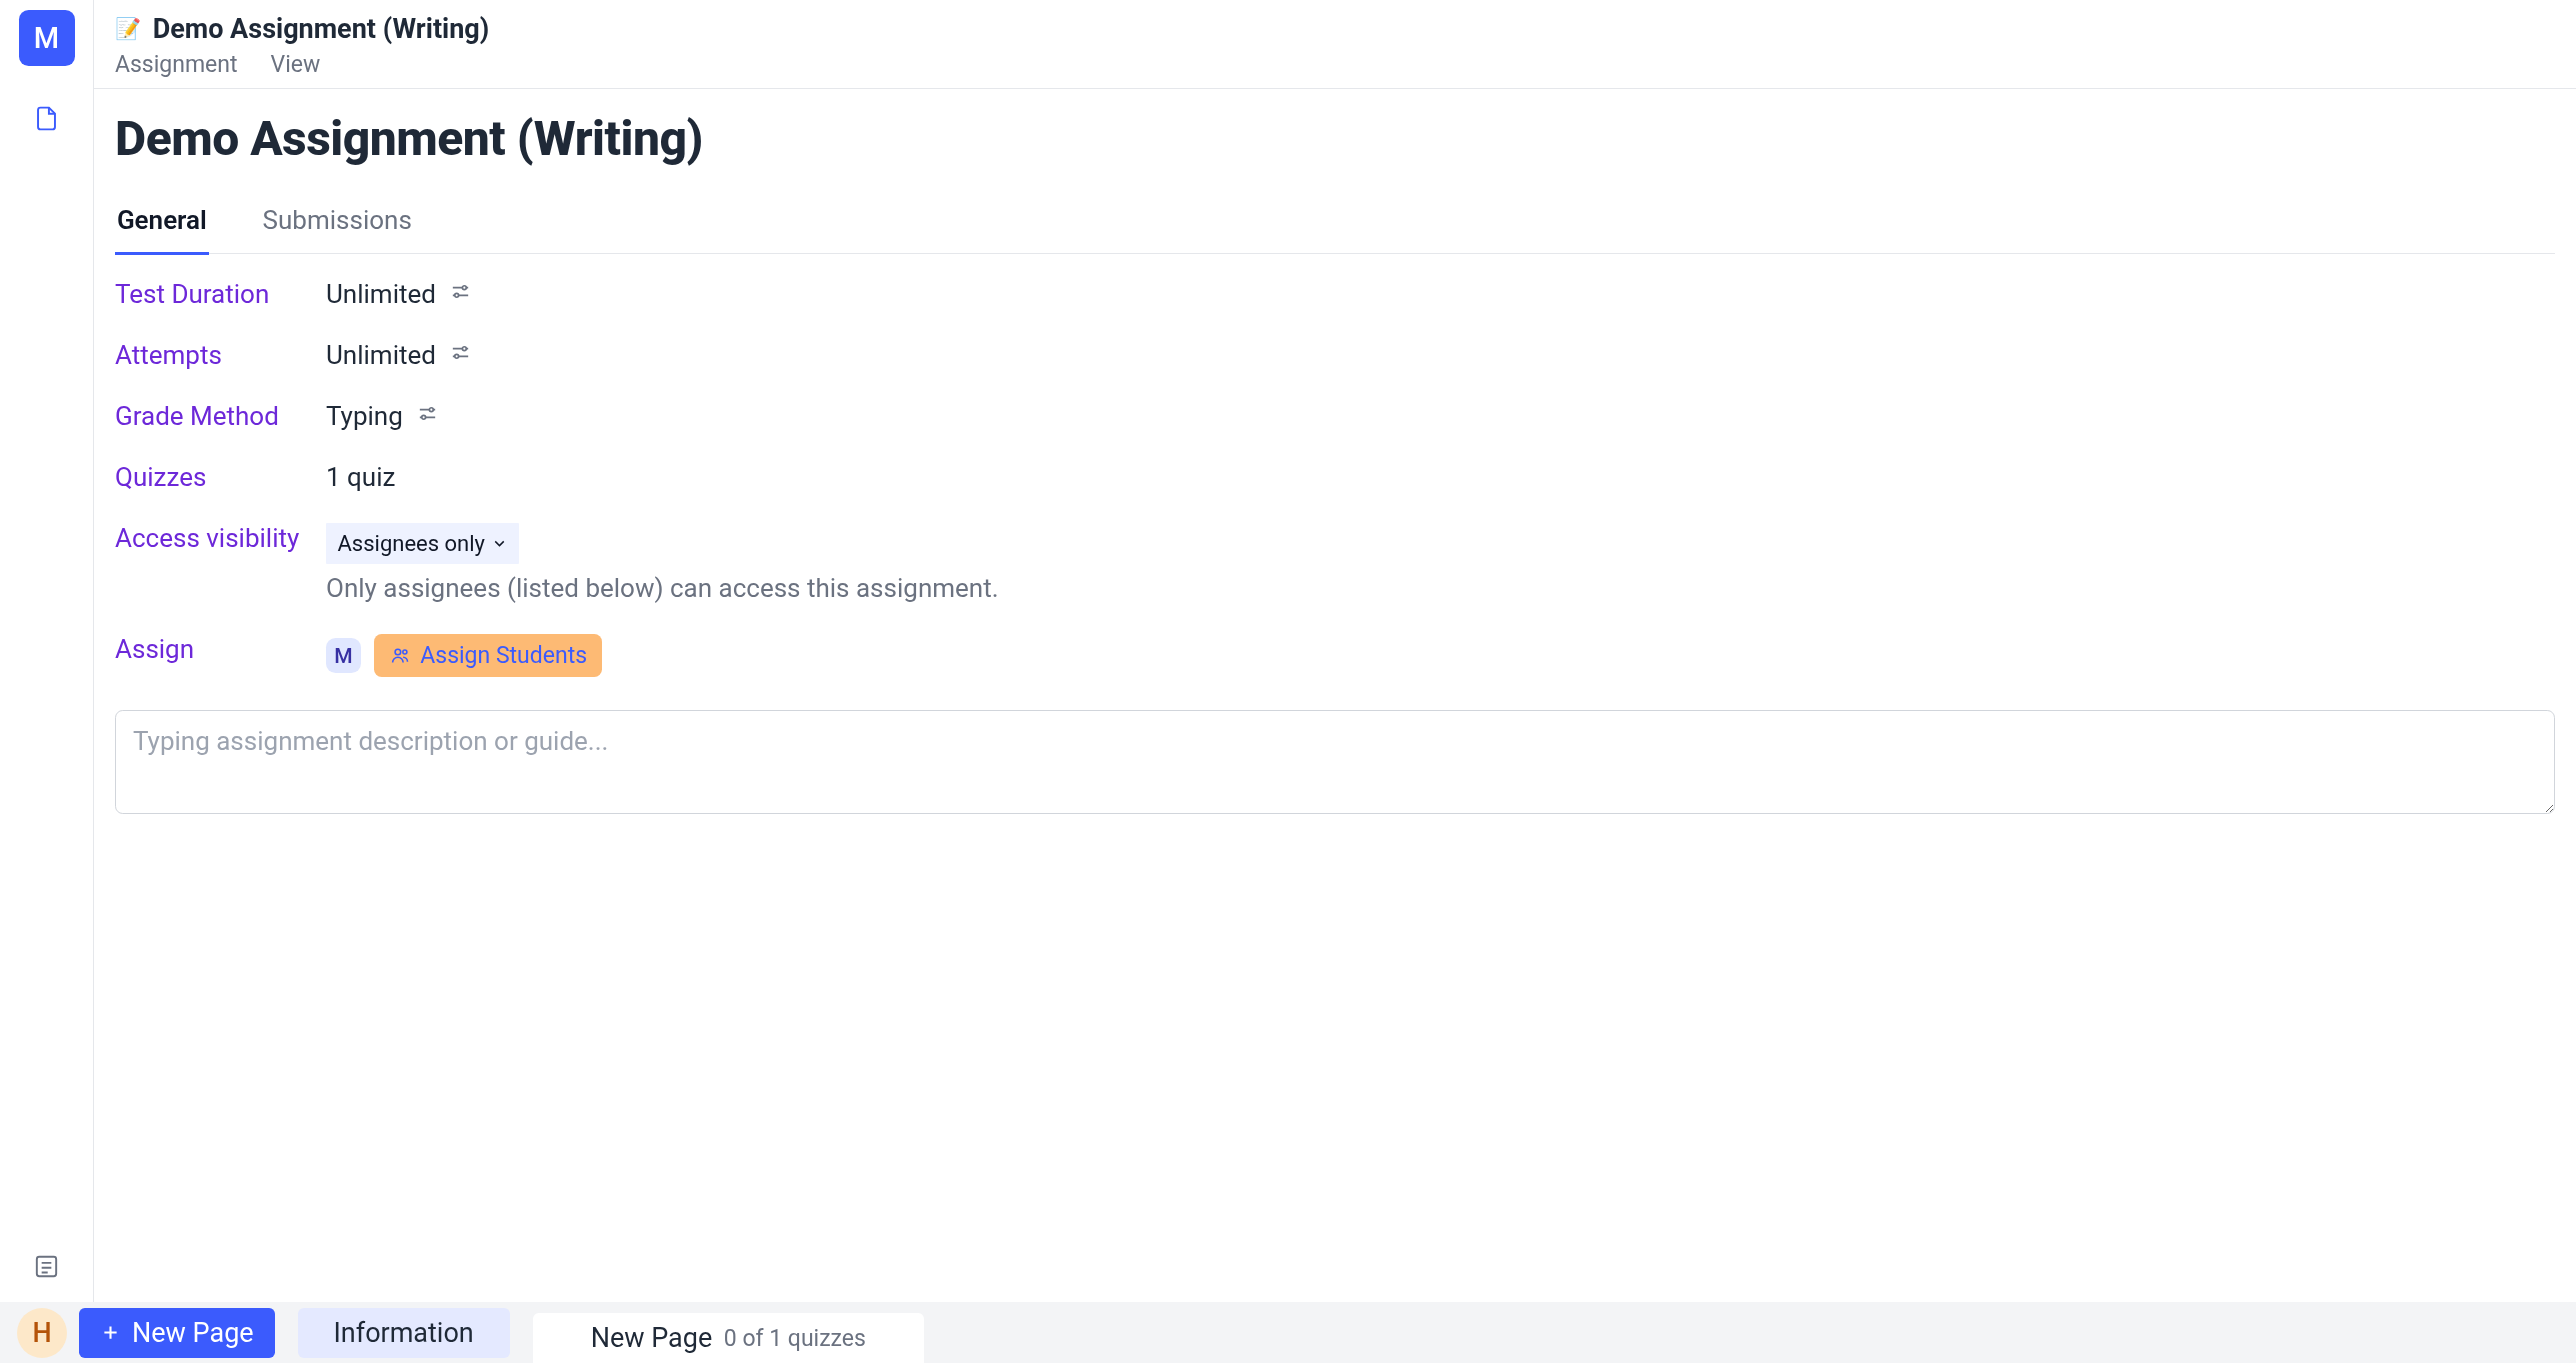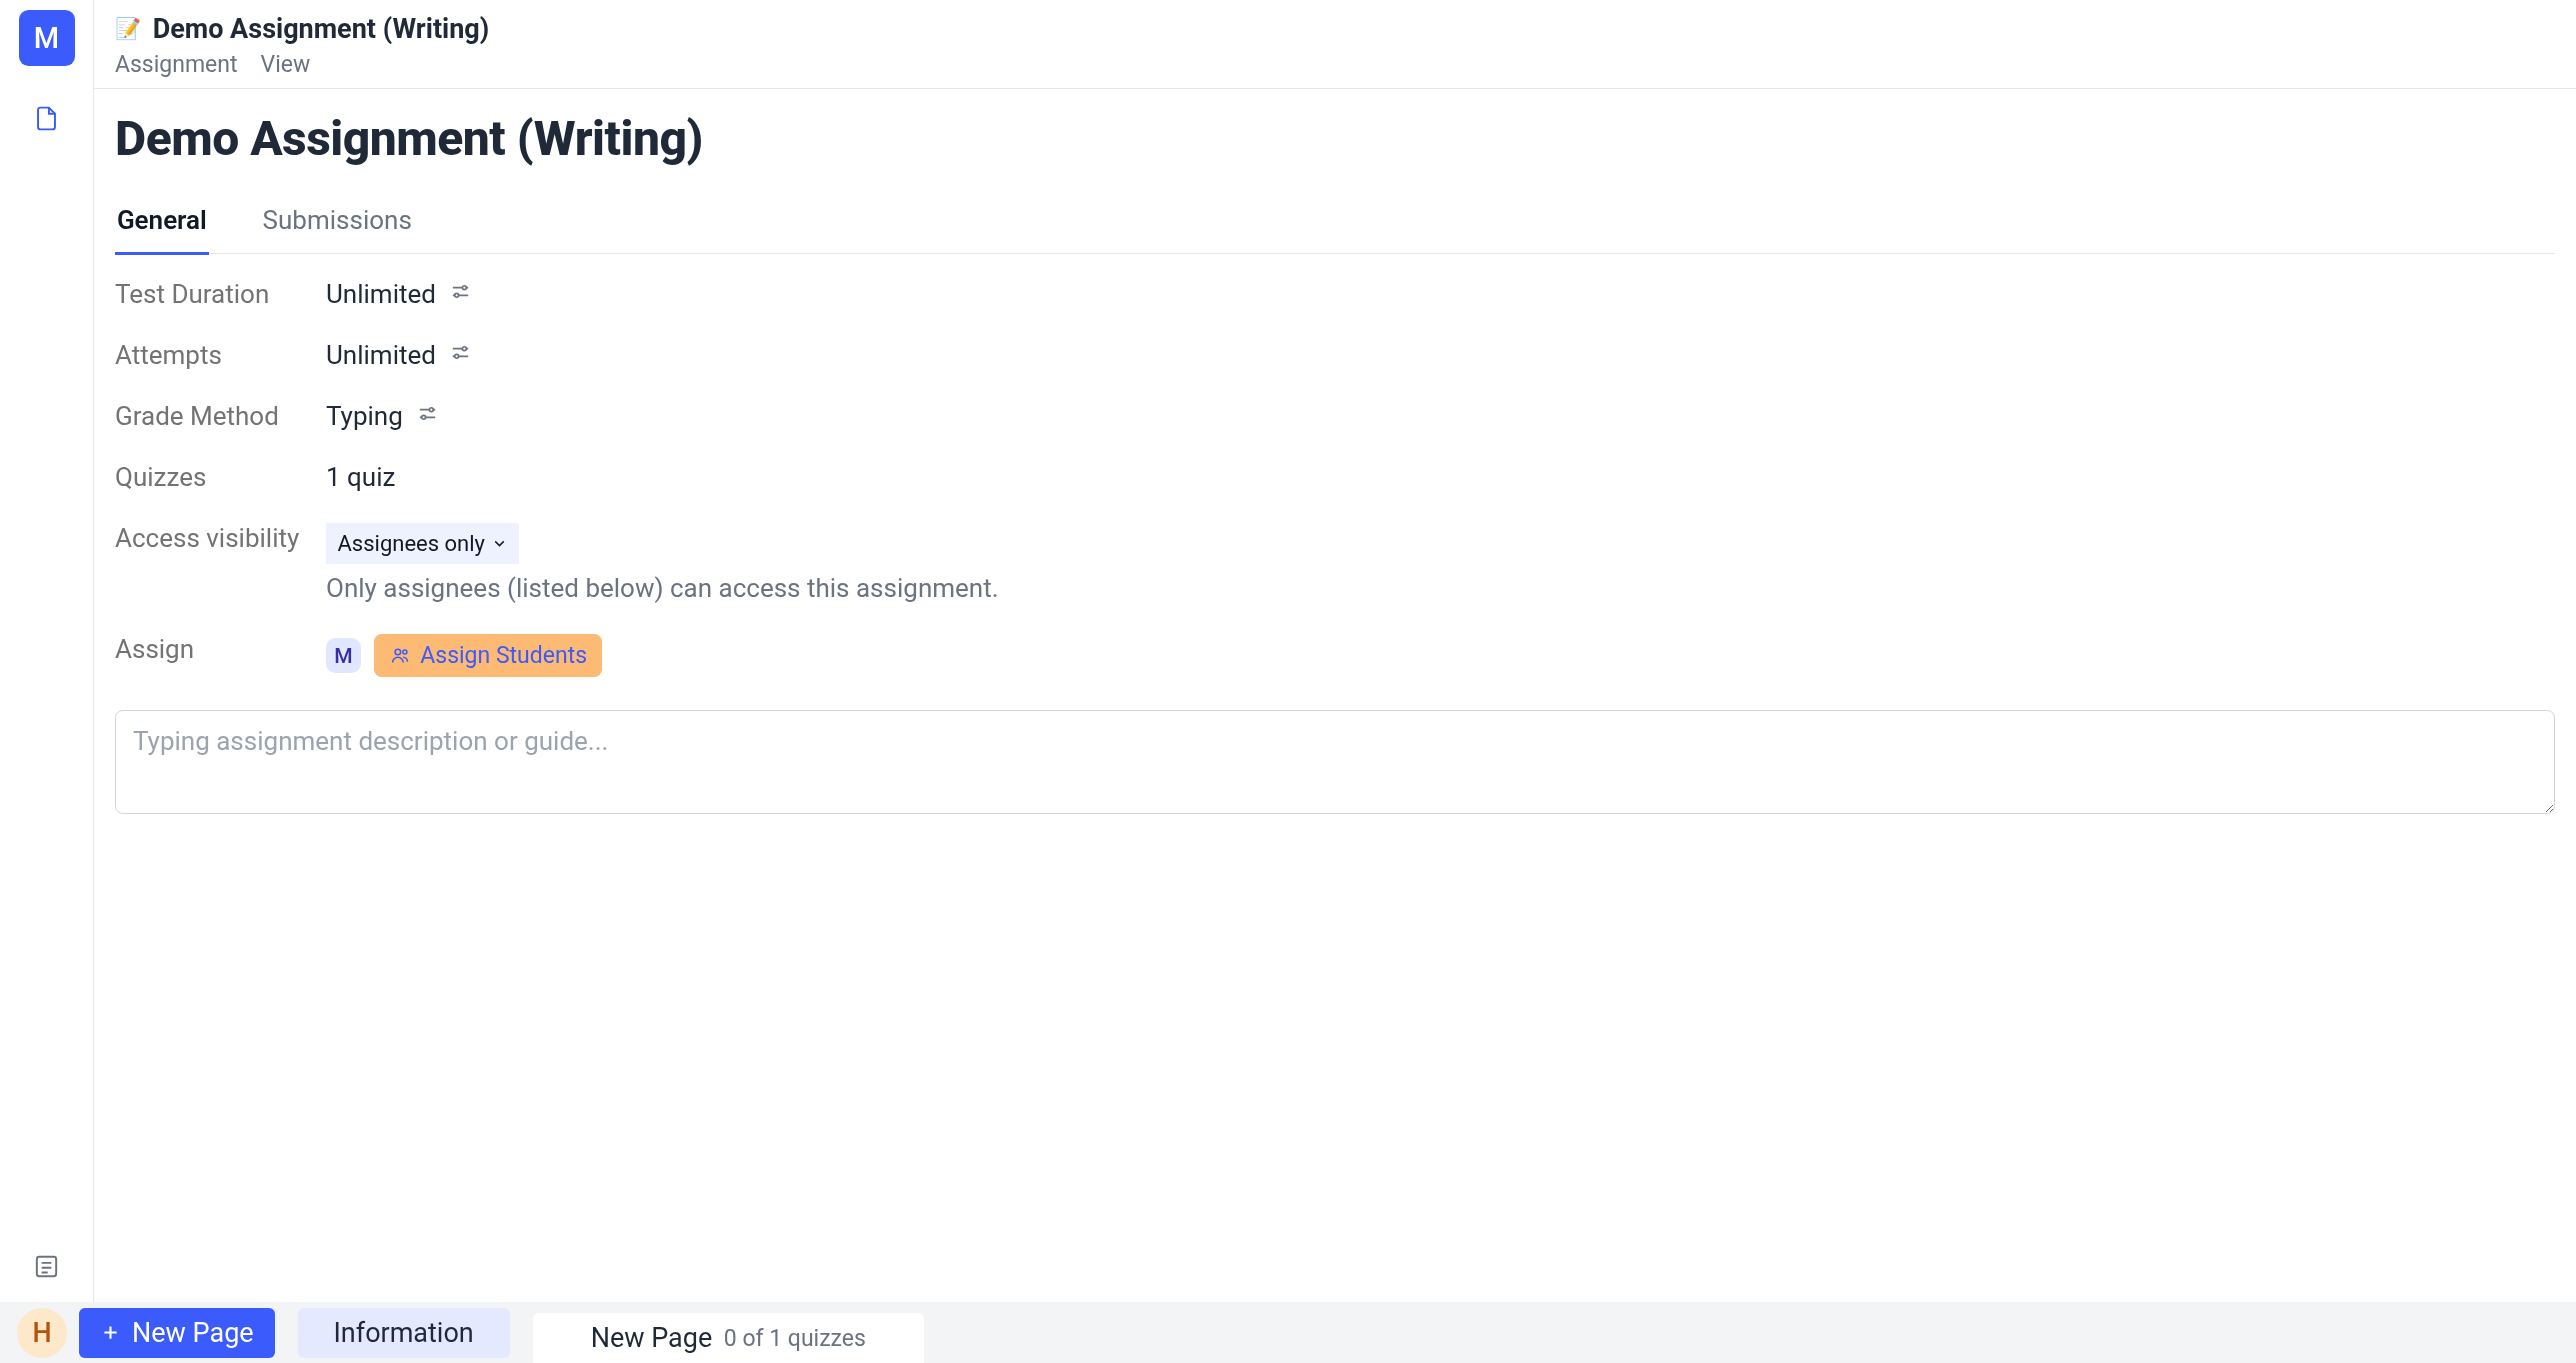--- a/index.html
+++ b/index.html
@@ -13,34 +13,34 @@
   .nav-rail .rail-bottom { position: absolute; bottom: 9.6px; display: flex; flex-direction: column; align-items: center; gap: 35px; }
   .nav-rail .rail-bottom svg { width: 29px; height: 29px; color: #6b7280; }
 
   
   .page-wrap { margin-left: 94px; height: 100%; display: flex; flex-direction: column; }
 
   .topbar { padding: 13.4px 21px 9.6px; border-bottom: 1px solid #e5e7eb; }
   .topbar-title-row { display: flex; align-items: center; gap: 11.5px; }
   .topbar-emoji { font-size: 21px; }
   .topbar-title { font-size: 27px; font-weight: 700; }
-  .topbar-menu { display: flex; gap: 23px; margin-top: 5.8px; }
+  .topbar-menu { display: flex; gap: 33px; margin-top: 5.8px; }
   .topbar-menu span { color: #6b7280; font-size: 23px; }
 
   
   .content { flex: 1; overflow: auto; padding: 21px 21px 0; }
 
   .page-title { font-size: 48px; font-weight: 800; letter-spacing: -0.5px; margin-bottom: 29px; }
 
   .tabbar { display: flex; gap: 52px; border-bottom: 1.4px solid #e5e7eb; }
   .tabbar .tab { padding: 9.6px 1.9px 17px; font-size: 26px; color: #6b7280; cursor: pointer; }
   .tabbar .tab.active { color: #111827; font-weight: 600; border-bottom: 3.8px solid #3b5bfd; margin-bottom: -1.9px; }
 
   .meta-grid { margin-top: 25px; display: grid; grid-template-columns: 211px 1fr; row-gap: 31px; align-items: start; }
-  .meta-label { color: #737373; font-size: 26px; }
+  .meta-label { color: #6d28d9; font-size: 26px; }
   .meta-value { font-size: 26px; display: flex; align-items: center; gap: 13px; flex-wrap: wrap; }
 
   .sliders-icon { width: 23px; height: 23px; color: #6b7280; }
 
   .chip-select { background: #eef2ff; color: #111827; font-size: 22px; padding: 7.7px 11.5px; border-radius: 1px; display: inline-flex; align-items: center; gap: 5.8px; cursor: pointer; }
   .chip-select svg { width: 17px; height: 17px; }
 
   .hint { color: #6b7280; font-size: 26px; margin-top: 9.6px; }
 
   .assignees { display: flex; align-items: center; gap: 13.4px; }

